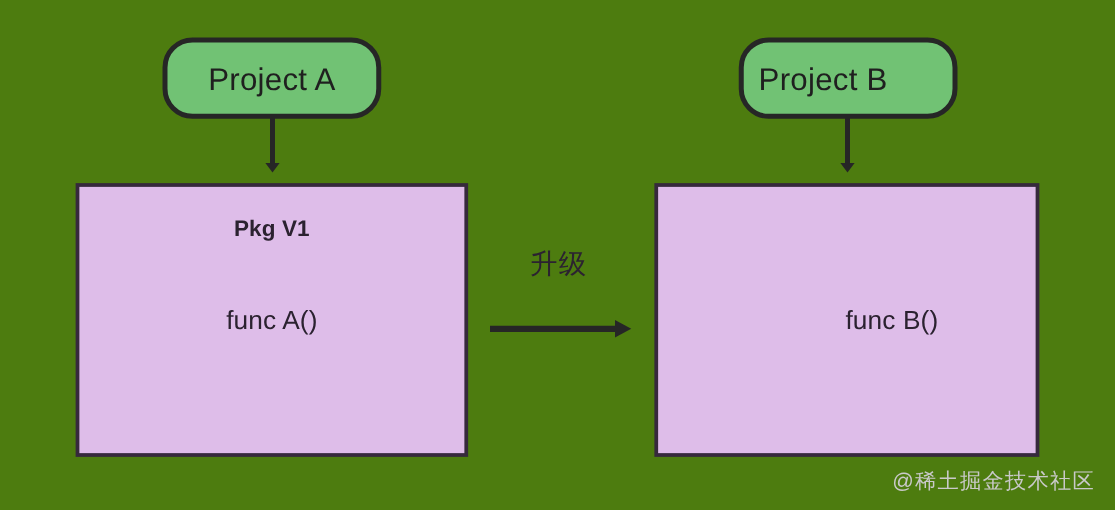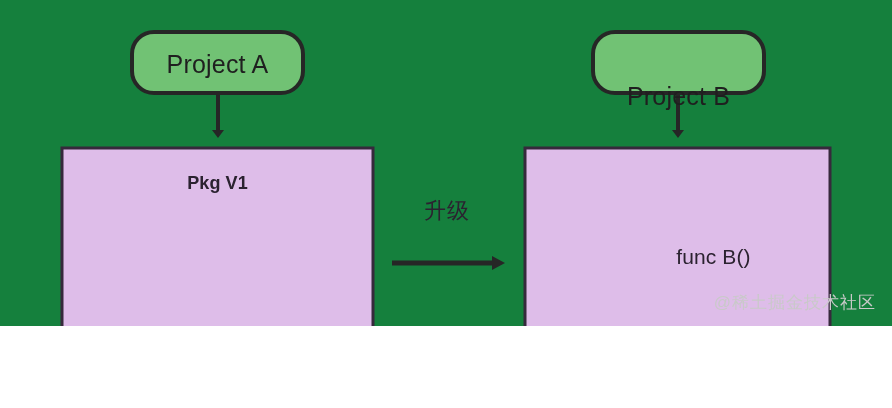--- a/index.html
+++ b/index.html
@@ -6,22 +6,22 @@
     margin: 0;
     padding: 0;
     background: #ffffff;
   }
   body {
     font-family: "Liberation Sans", "DejaVu Sans", sans-serif;
   }
   #canvas {
     position: relative;
     width: 892px;
-    height: 326px;
-    background: #15803d;
+    height: 408px;
+    background: #4d7c0f;
     overflow: hidden;
   }
   .svg-layer {
     position: absolute;
     top: 0;
     left: 0;
     width: 892px;
     height: 408px;
   }
   .node-label {
@@ -94,24 +94,25 @@
 
     <line x1="218" y1="94" x2="218" y2="133" stroke="#262626" stroke-width="4" marker-end="url(#arrowhead-down)"></line>
 
     <line x1="678" y1="94" x2="678" y2="133" stroke="#262626" stroke-width="4" marker-end="url(#arrowhead-down)"></line>
 
     <line x1="392" y1="263" x2="495" y2="263" stroke="#262626" stroke-width="5" marker-end="url(#arrowhead-right)"></line>
   </svg>
 
   <div class="node-label pill-label" style="left:132px; top:50px; width:171px;">Project A</div>
 
-  <div class="node-label pill-label" style="left:593px; top:50px; width:171px;margin-top:32px;">Project B</div>
+  <div class="node-label pill-label" style="left:573px; top:50px; width:171px;">Project B</div>
 
   <div class="node-label box-title" style="left:62px; top:173px; width:311px;">Pkg V1</div>
 
+  <div class="node-label box-body" style="left:62px; top:245px; width:311px;">func A()</div>
 
 
   <div class="node-label box-body" style="left:525px; top:245px; width:305px;padding-left:36px;">func B()</div>
 
   <div class="node-label edge-label" style="left:395px; top:196px; width:104px;">升级</div>
 
   <div class="watermark" style="right:16px; bottom:12px;">@稀土掘金技术社区</div>
 
 </div>
 

